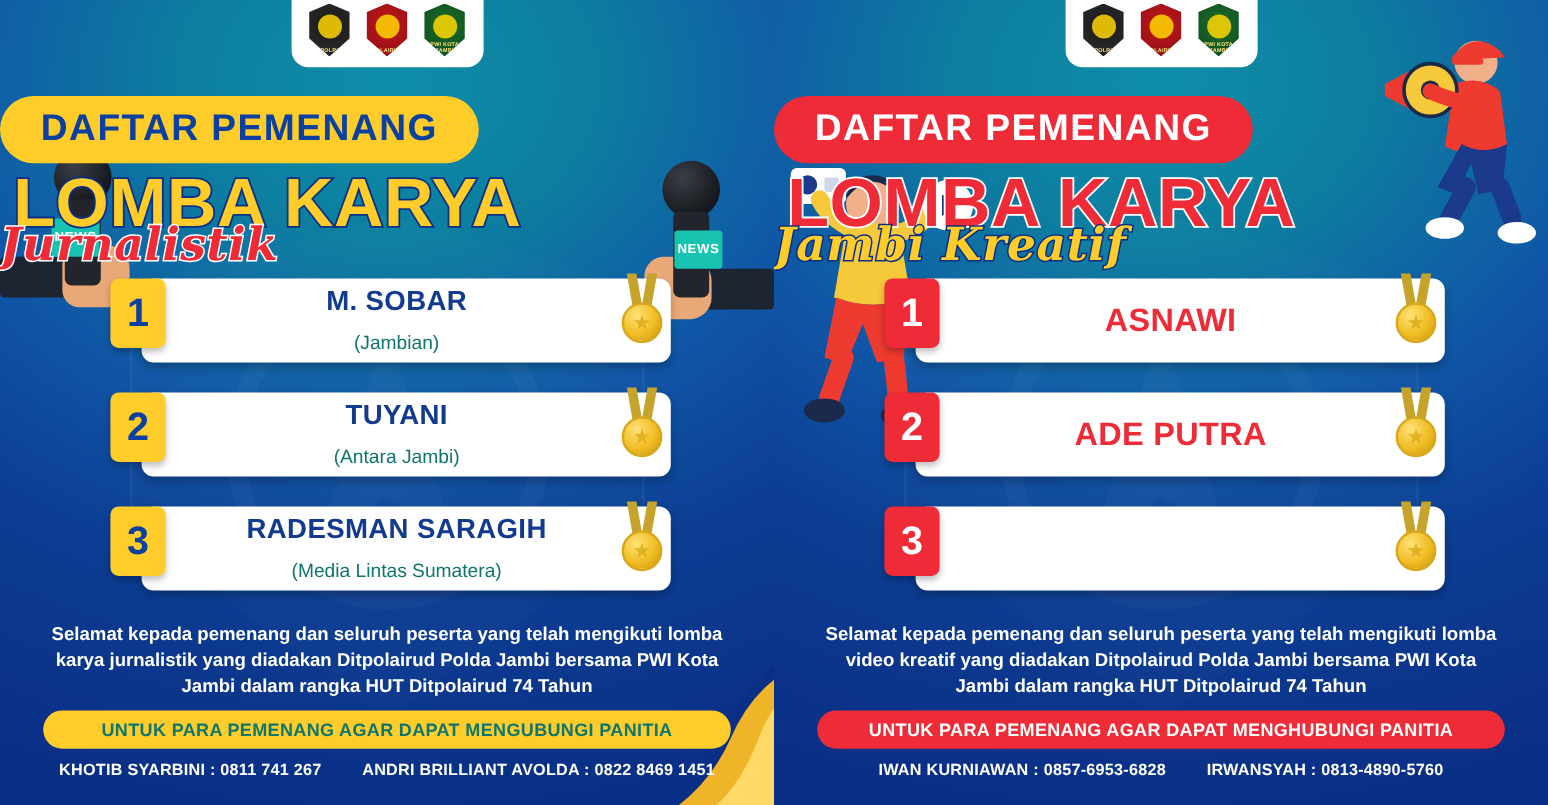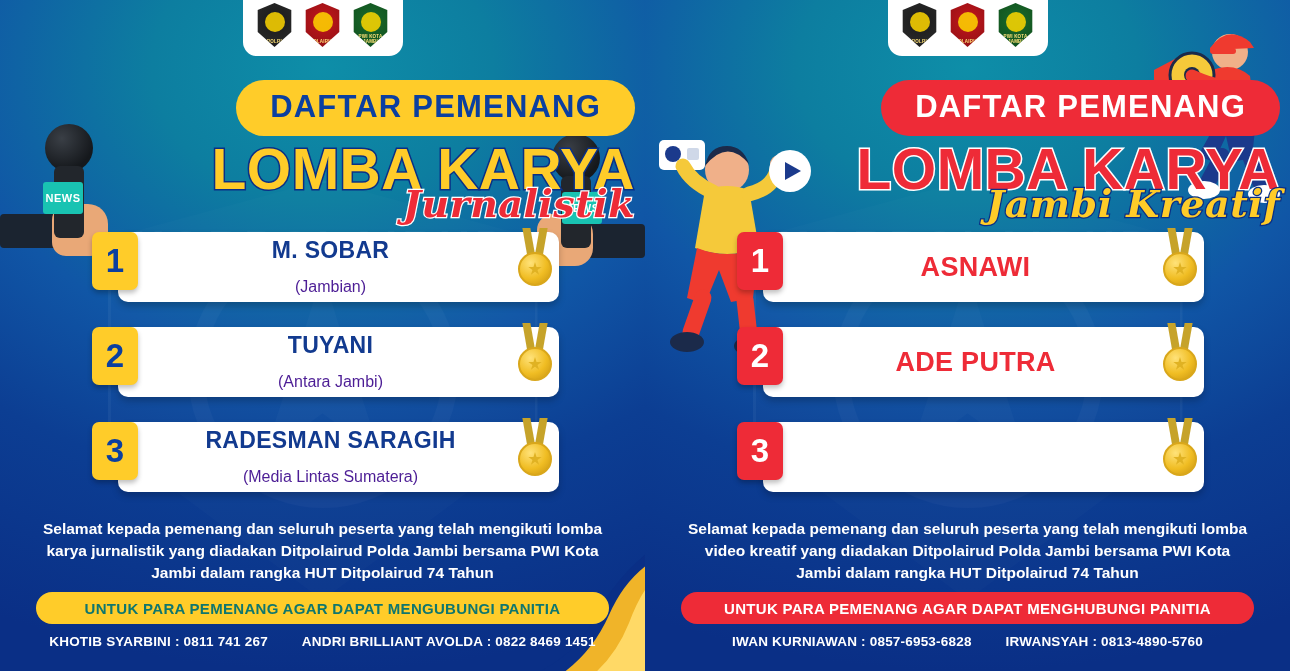--- a/index.html
+++ b/index.html
@@ -109,21 +109,21 @@
   .logo-cap {
     position: absolute; bottom: 3px; left: 0; right: 0;
     font-size: 4.5px; letter-spacing: .2px; color: #ffe27a;
     font-weight: bold;
   }
 
   
   .headline-wrap {
     position: absolute;
     left: 0; right: 10px; top: 80px;
-    text-align: right;
+    text-align: left;
     z-index: 5;
   }
   .pill {
     display: inline-block;
     padding: 9px 34px 11px;
     border-radius: 30px;
     font-size: 31px;
     font-weight: bold;
     letter-spacing: 1.2px;
   }
@@ -190,21 +190,21 @@
     align-items: center; justify-content: center;
     padding: 0 56px 0 40px;
   }
   .wname {
     font-size: 23px; font-weight: bold; letter-spacing: .3px;
     line-height: 1.05;
   }
   .wname-blue { color: #123a8f; }
   .wname-red { color: #ee2b37; font-size: 27px; }
   .worg {
-    font-size: 16px; color: #4c1d95; margin-top: 16px;
+    font-size: 16px; color: #0f766e; margin-top: 16px;
   }
   .medal {
     position: absolute;
     right: 6px; top: -4px;
     width: 36px; height: 74px;
     z-index: 4;
   }
   .medal .ribbon-l, .medal .ribbon-r {
     position: absolute; top: 0;
     width: 8px; height: 30px;

